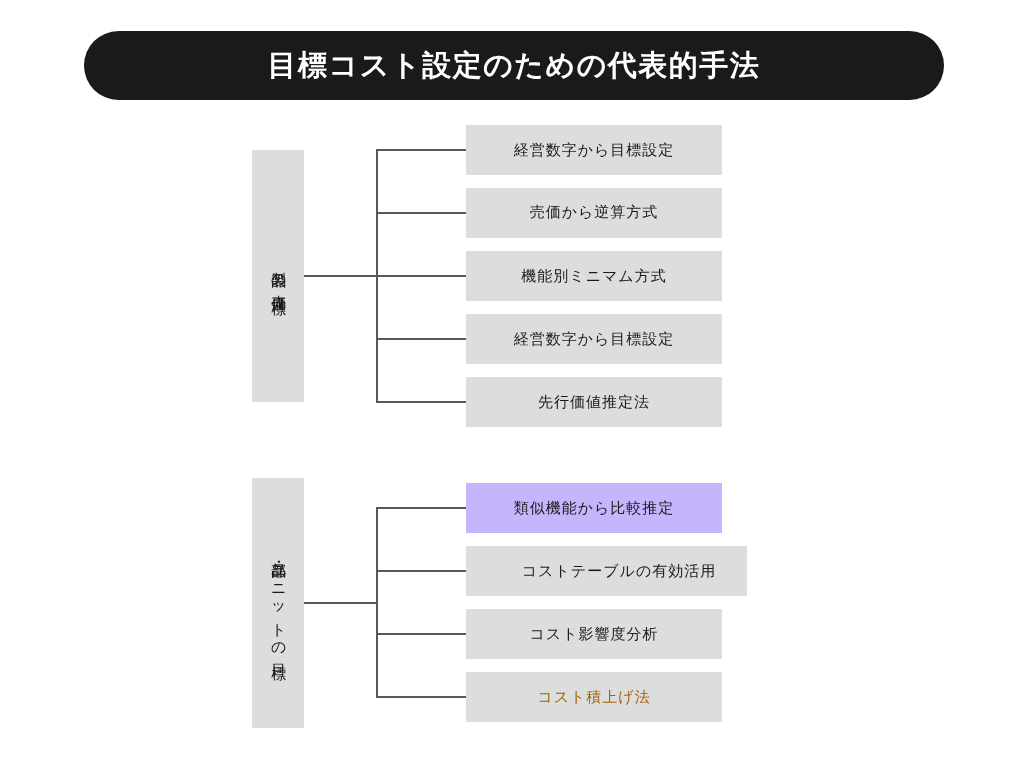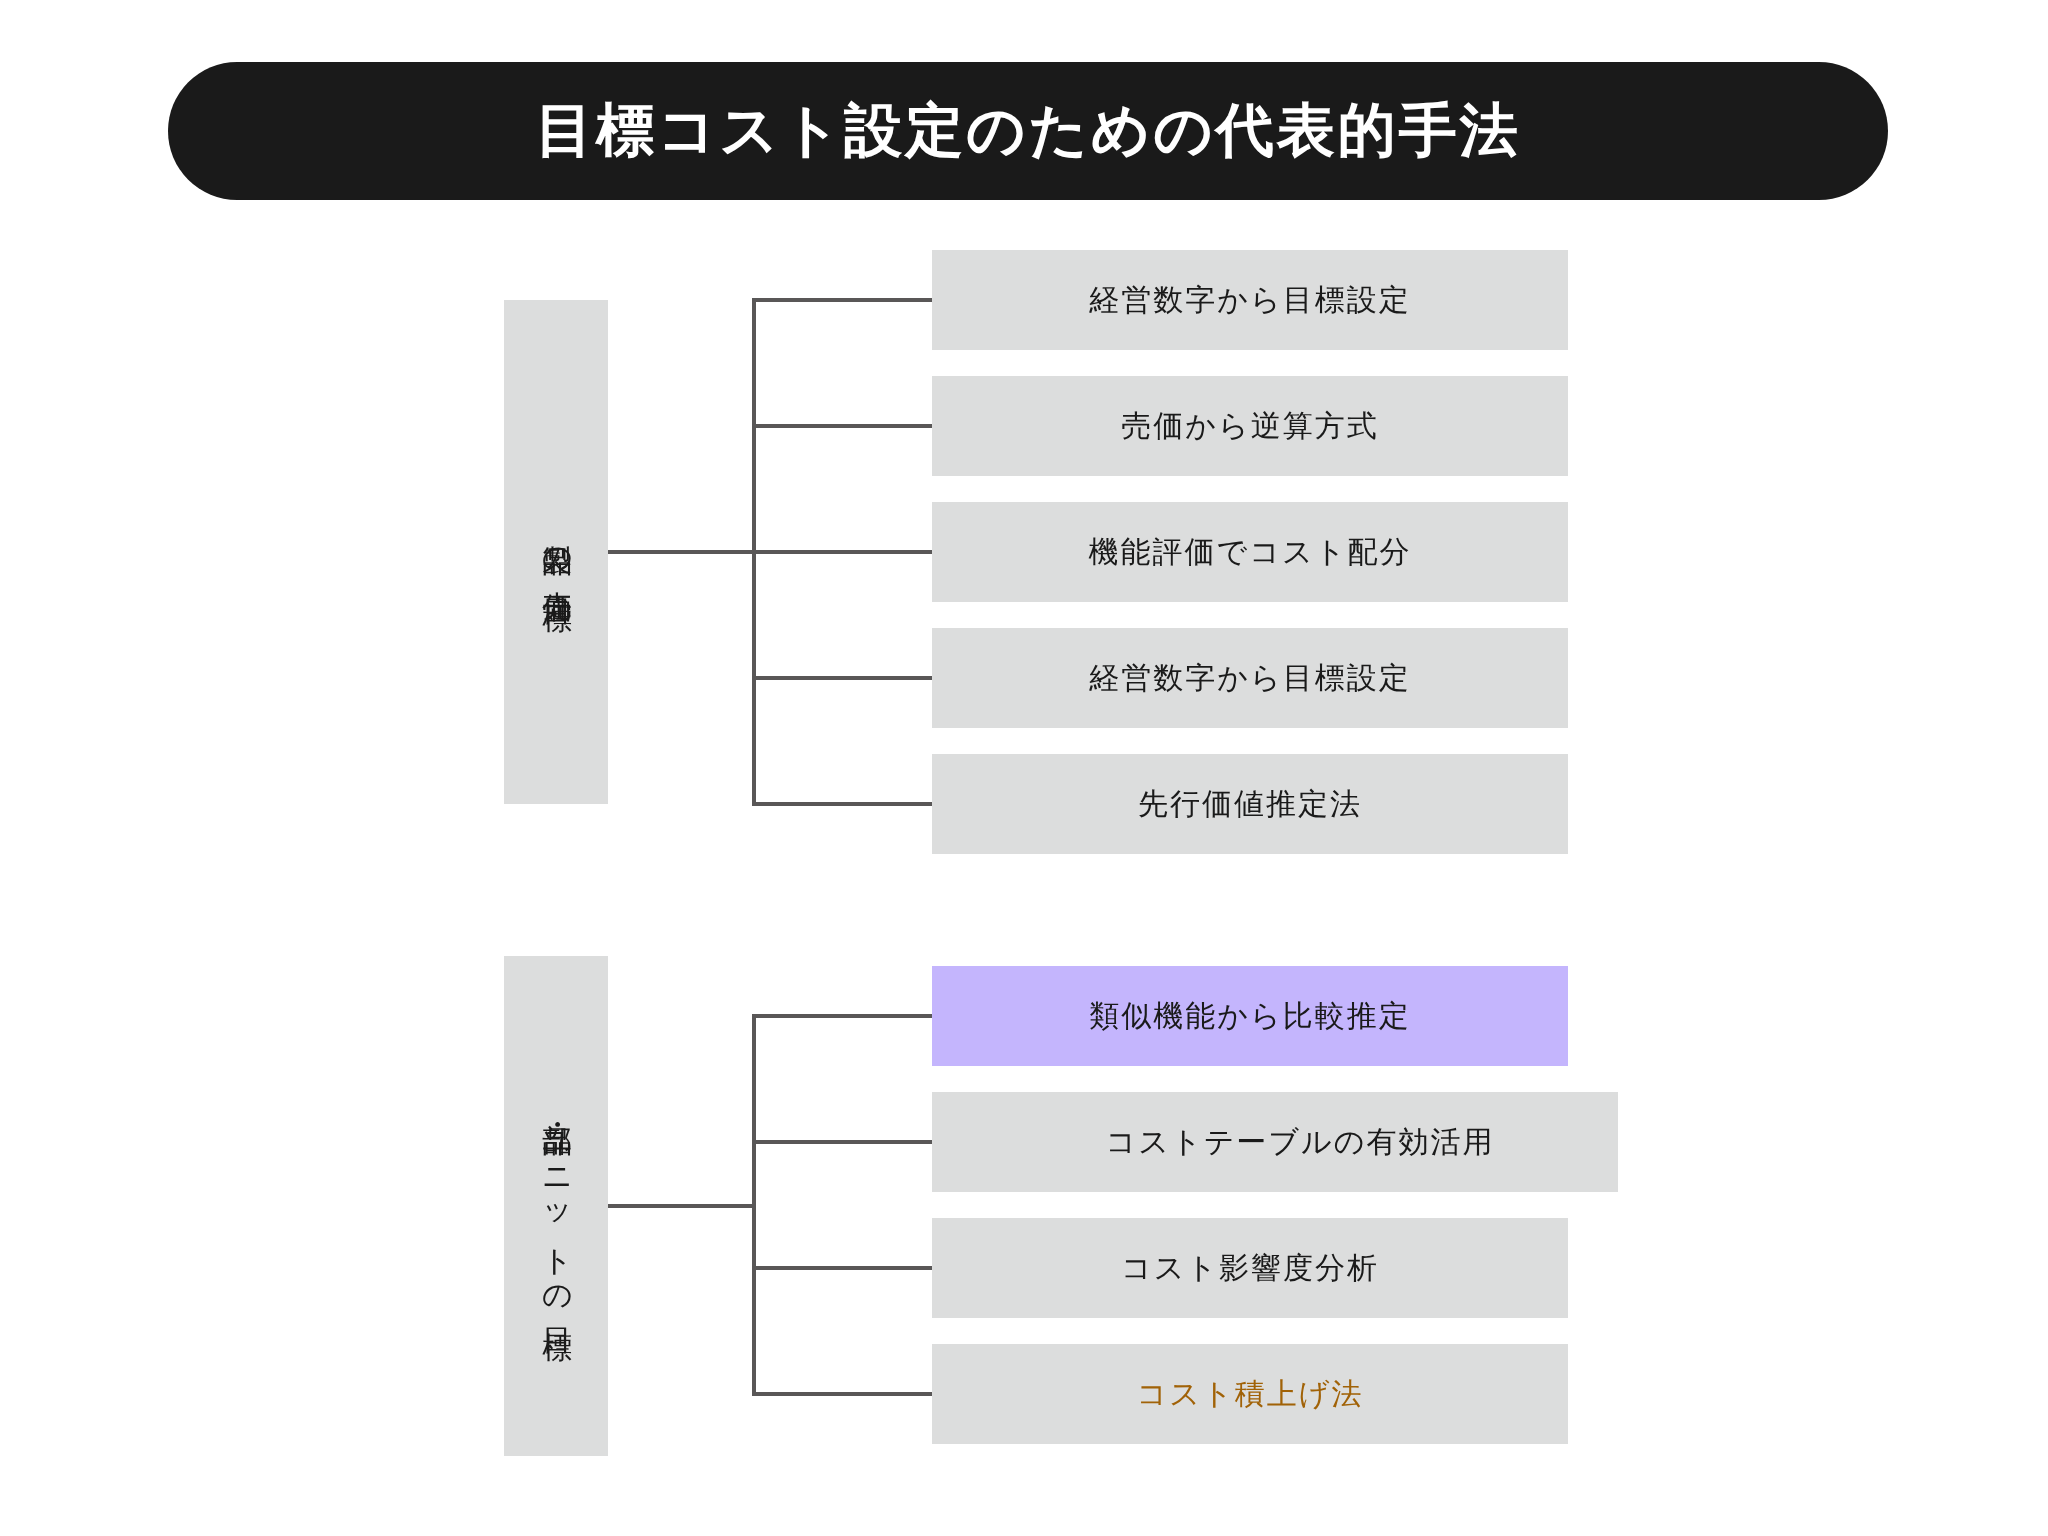--- a/index.html
+++ b/index.html
@@ -57,21 +57,21 @@
     color: #1a1a1a;
     letter-spacing: 2px;
     line-height: 1.15;
     white-space: nowrap;
   }
 
   
   .item-box {
     position: absolute;
     left: 466px;
-    width: 318px;
+    width: 256px;
     height: 50px;
     background: #dcdddd;
     display: flex;
     align-items: center;
     justify-content: center;
   }
   .item-text {
     font-size: 15px;
     color: #1a1a1a;
     letter-spacing: 1px;
@@ -111,25 +111,25 @@
     <div class="line line-h" style="left: 376px; top: 149px; width: 90px; background: rgb(89, 87, 87);"></div>
     <div class="line line-h" style="left: 376px; top: 212px; width: 90px; background: rgb(89, 87, 87);"></div>
     <div class="line line-h" style="left: 376px; top: 275px; width: 90px; background: rgb(89, 87, 87);"></div>
     <div class="line line-h" style="left: 376px; top: 338px; width: 90px; background: rgb(89, 87, 87);"></div>
     <div class="line line-h" style="left: 376px; top: 401px; width: 90px; background: rgb(89, 87, 87);"></div>
   </div>
 
   <div class="item-box" style="top: 125px; background: rgb(220, 221, 221);">
     <span class="item-text" style="color: rgb(26, 26, 26);">経営数字から目標設定</span>
   </div>
-  <div class="item-box" style="top: 188px; background: rgb(220, 221, 221);">
+  <div class="item-box" style="top: 188px; background: rgb(220, 221, 221); font-family: Liberation Mono, monospace;">
     <span class="item-text" style="color: rgb(26, 26, 26);">売価から逆算方式</span>
   </div>
   <div class="item-box" style="top: 251px; background: rgb(220, 221, 221);">
-    <span class="item-text" style="color: rgb(26, 26, 26);">機能評価でコスト配分</span>
+    <span class="item-text" style="color: rgb(26, 26, 26);">機能別ミニマム方式</span>
   </div>
   <div class="item-box" style="top: 314px; background: rgb(220, 221, 221);">
     <span class="item-text" style="color: rgb(26, 26, 26);">経営数字から目標設定</span>
   </div>
   <div class="item-box" style="top: 377px; background: rgb(220, 221, 221); justify-content: center;">
     <span class="item-text" style="color: rgb(26, 26, 26);">先行価値推定法</span>
   </div>
 
   <div class="cat-box" style="left: 252px; top: 478px; width: 52px; height: 250px; background: rgb(220, 221, 221);">
     <span class="cat-text" style="color: rgb(26, 26, 26);">部品・ユニットの目標</span>

